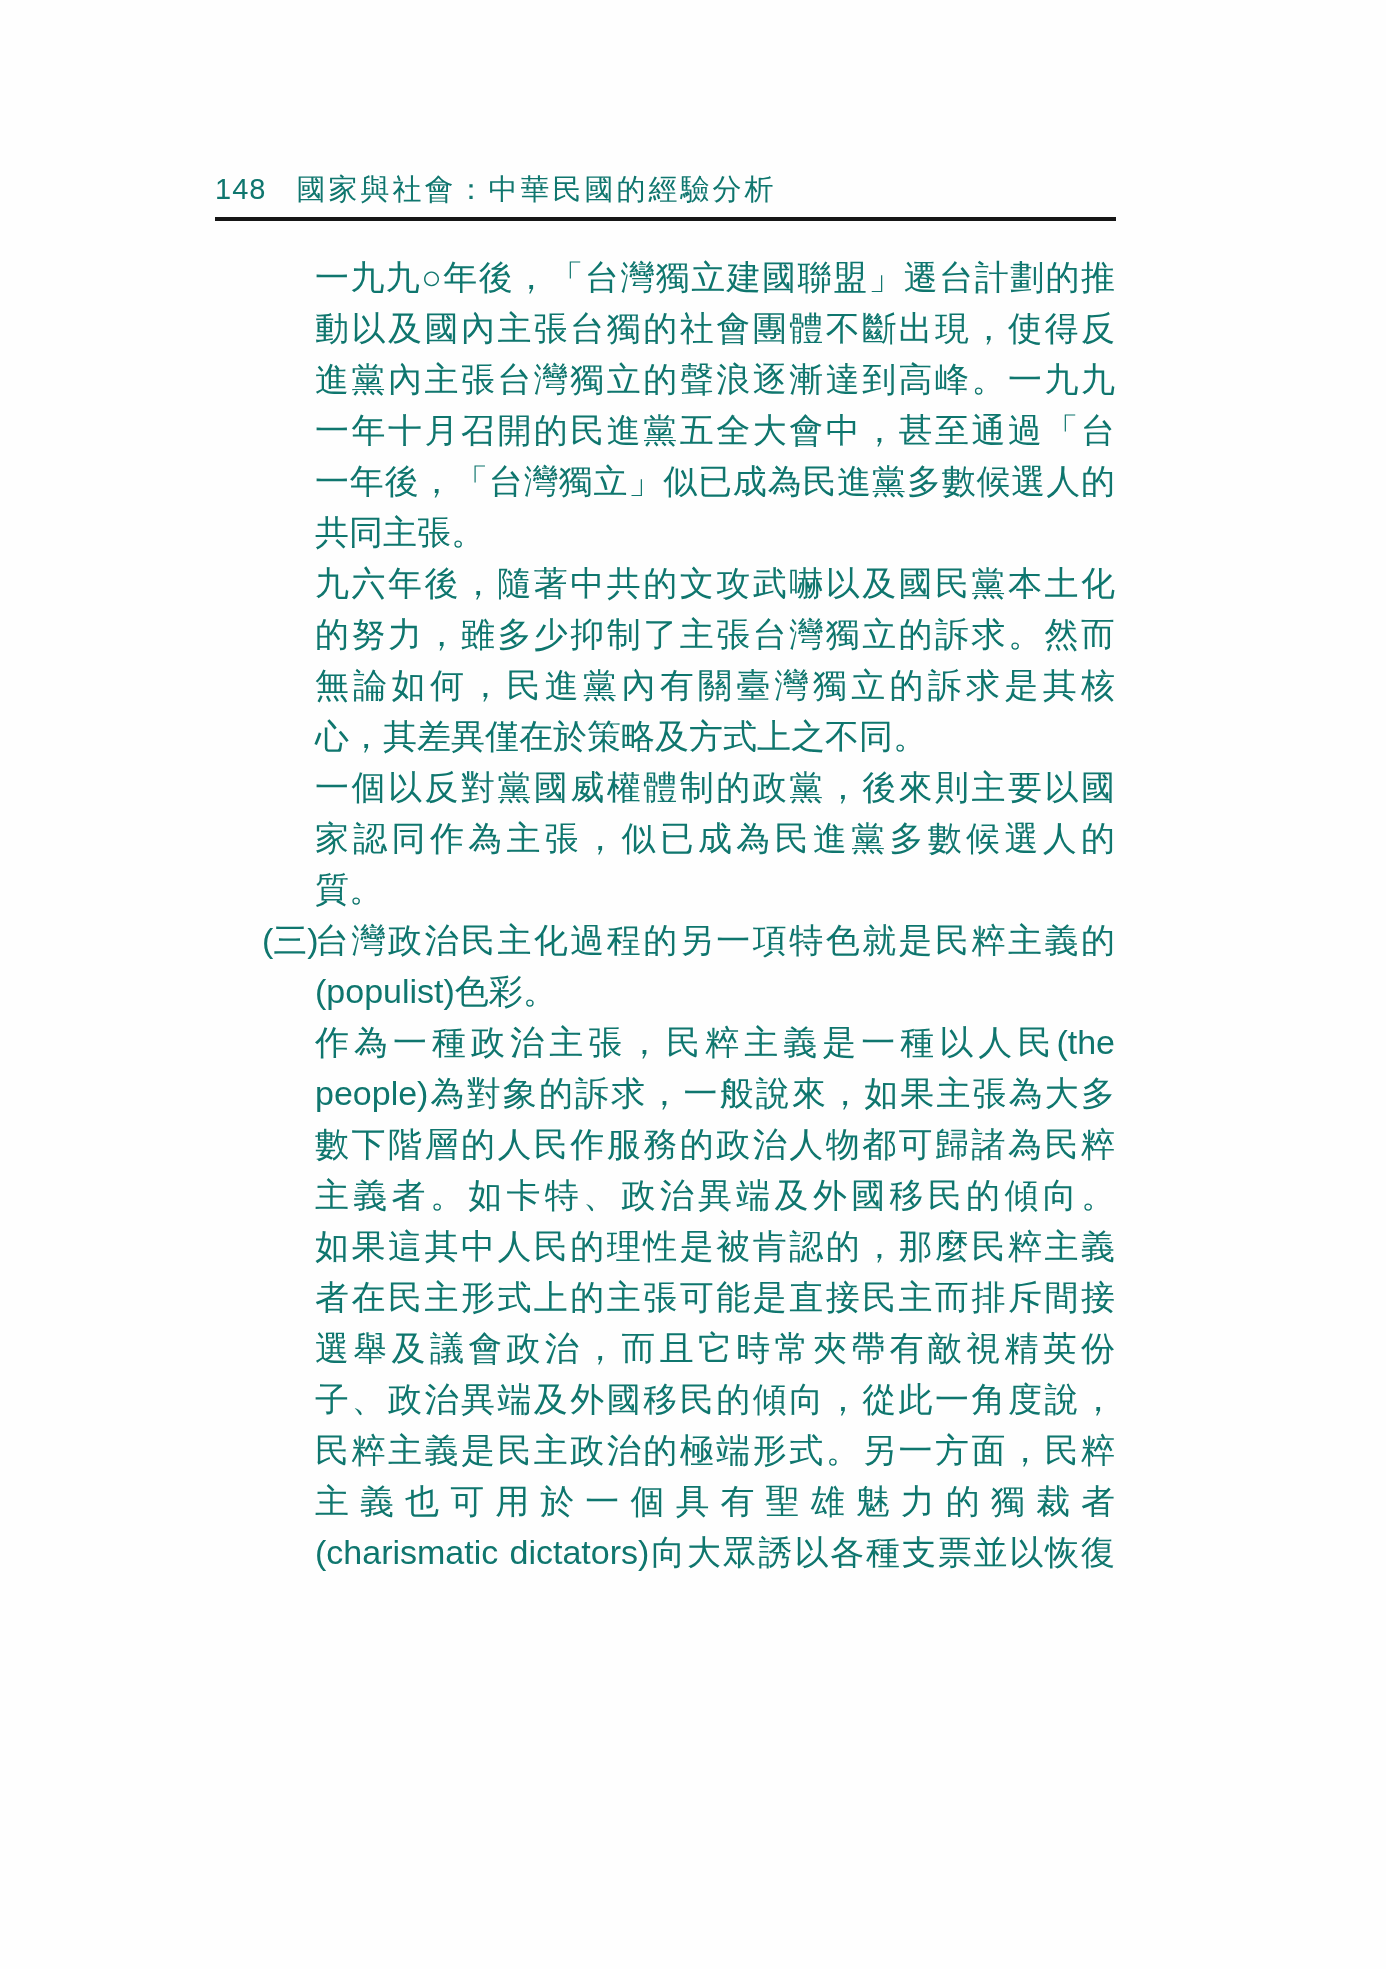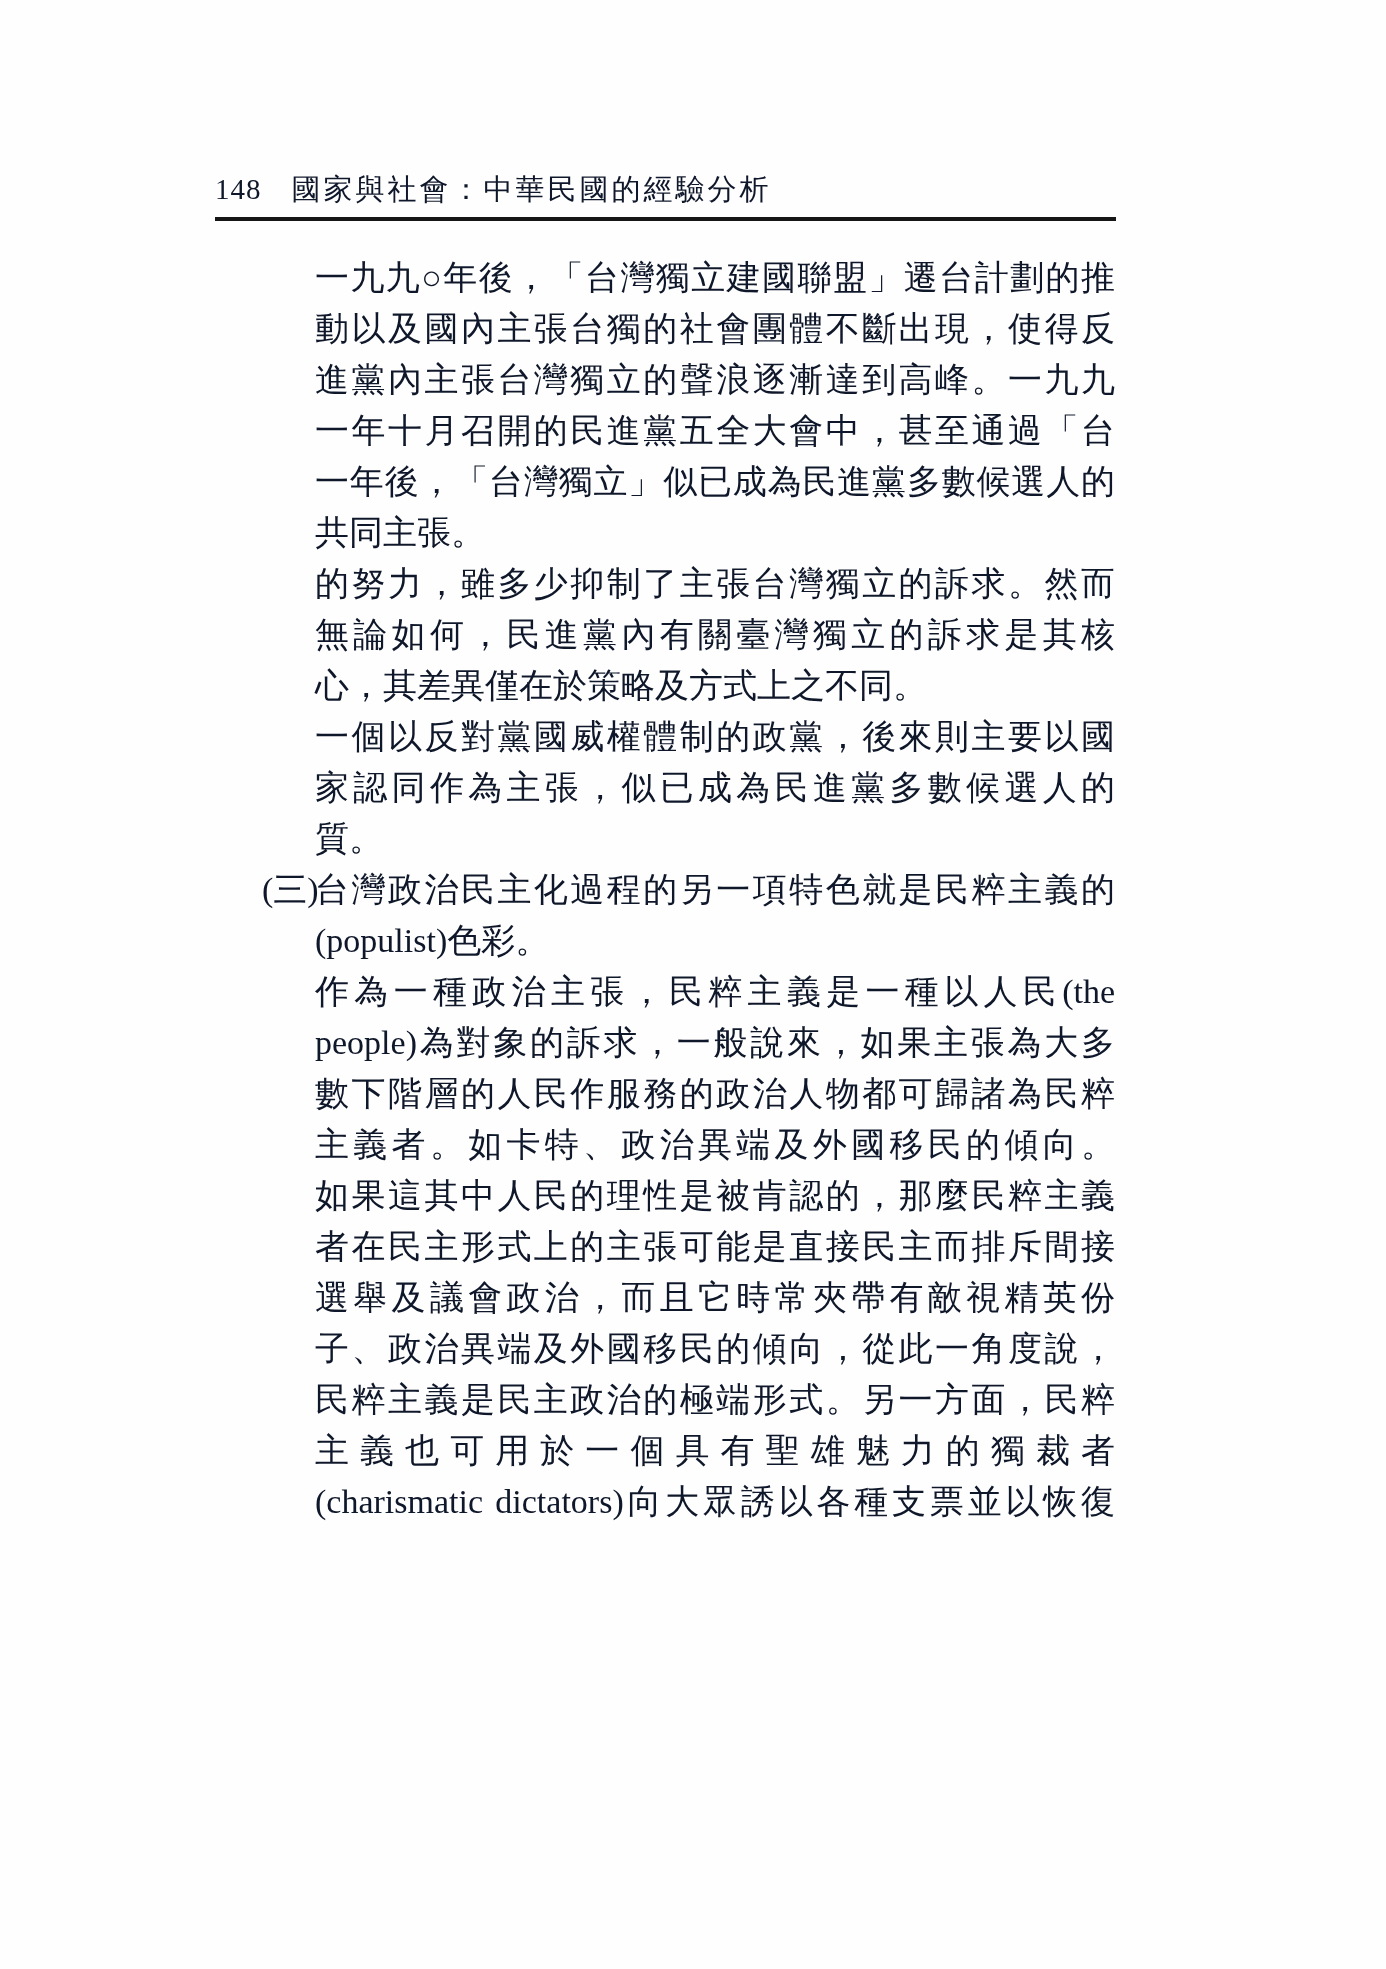--- a/index.html
+++ b/index.html
@@ -5,22 +5,22 @@
   html, body {
     margin: 0;
     padding: 0;
     background: #ffffff;
   }
   .page {
     position: relative;
     width: 1386px;
     height: 1969px;
     background: #fefefe;
-    color: #0f172a;
-    font-family: Liberation Serif, serif;
+    color: #0f766e;
+    font-family: Liberation Sans, sans-serif;
     overflow: hidden;
   }
   
   .header {
     position: absolute;
     left: 215px;
     top: 170px;
     width: 901px;
     padding-bottom: 9px;
     border-bottom: 4px solid #161616;
@@ -89,20 +89,23 @@
       <div class="line justify">
         <span class="txt">一年十月召開的民進黨五全大會中，甚至通過「台</span>
       </div>
       <div class="line justify">
         <span class="txt">一年後，「台灣獨立」似已成為民進黨多數候選人的</span>
       </div>
       <div class="line">
         <span class="txt">共同主張。</span>
       </div>
       <div class="line justify">
+        <span class="txt">九六年後，隨著中共的文攻武嚇以及國民黨本土化</span>
+      </div>
+      <div class="line justify">
         <span class="txt">的努力，雖多少抑制了主張台灣獨立的訴求。然而</span>
       </div>
       <div class="line justify">
         <span class="txt">無論如何，民進黨內有關臺灣獨立的訴求是其核</span>
       </div>
       <div class="line">
         <span class="txt">心，其差異僅在於策略及方式上之不同。</span>
       </div>
       <div class="line justify">
         <span class="txt">一個以反對黨國威權體制的政黨，後來則主要以國</span>

